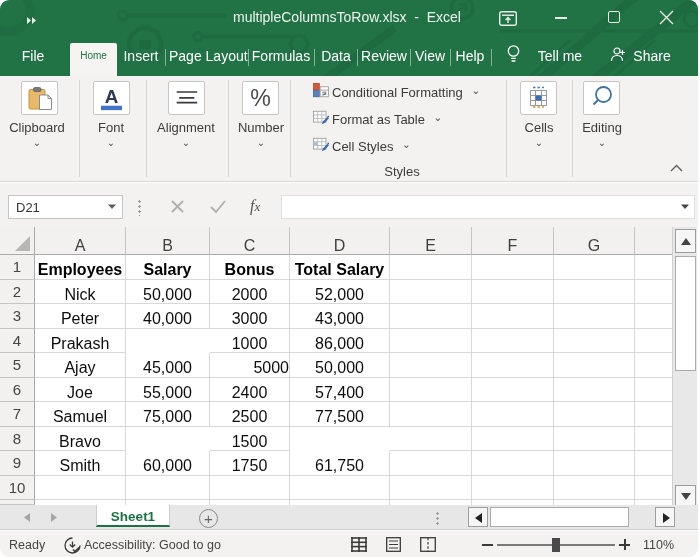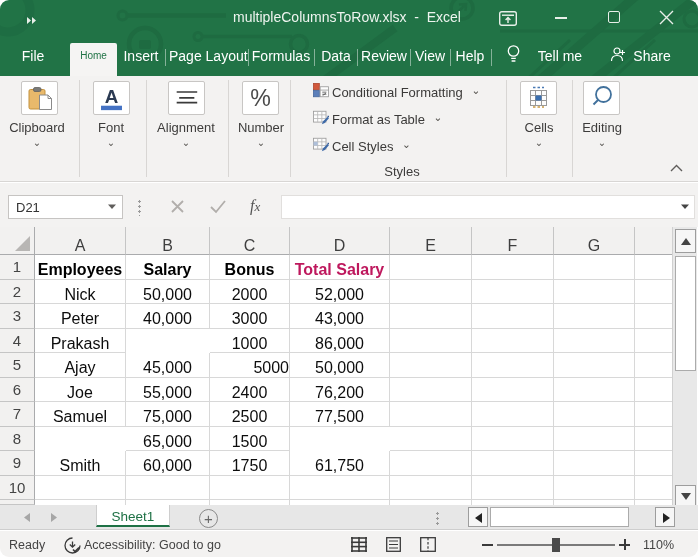--- a/index.html
+++ b/index.html
@@ -260,21 +260,21 @@
   <div class="hcell" style="left:290px;width:100px;">D</div>
   <div class="hcell" style="left:390px;width:82px;">E</div>
   <div class="hcell" style="left:472px;width:82px;">F</div>
   <div class="hcell" style="left:554px;width:81px;">G</div>
   <div class="hcell" style="left:635px;width:37px;border-right:none;"></div>
 
   <div class="rnum" style="top:28.0px;height:24.5px;line-height:23.5px;">1</div>
   <div class="cell" style="left:35px;top:28.0px;width:91px;height:24.5px;line-height:29px;font-weight:bold;color:#000;">Employees</div>
   <div class="cell" style="left:126px;top:28.0px;width:84px;height:24.5px;line-height:29px;font-weight:bold;color:#000;">Salary</div>
   <div class="cell" style="left:210px;top:28.0px;width:80px;height:24.5px;line-height:29px;font-weight:bold;color:#000;">Bonus</div>
-  <div class="cell" style="left:290px;top:28.0px;width:100px;height:24.5px;line-height:29px;font-weight:bold;color:#be185d;">Total Salary</div>
+  <div class="cell" style="left:290px;top:28.0px;width:100px;height:24.5px;line-height:29px;font-weight:bold;color:#000000;">Total Salary</div>
   <div class="cell" style="left:390px;top:28.0px;width:82px;height:24.5px;line-height:29px;"></div>
   <div class="cell" style="left:472px;top:28.0px;width:82px;height:24.5px;line-height:29px;"></div>
   <div class="cell" style="left:554px;top:28.0px;width:81px;height:24.5px;line-height:29px;"></div>
   <div class="cell" style="left:635px;top:28.0px;width:37px;height:24.5px;line-height:29px;border-right:none;"></div>
   <div class="rnum" style="top:52.5px;height:24.5px;line-height:23.5px;">2</div>
   <div class="cell" style="left:35px;top:52.5px;width:91px;height:24.5px;line-height:29px;">Nick</div>
   <div class="cell" style="left:126px;top:52.5px;width:84px;height:24.5px;line-height:29px;">50,000</div>
   <div class="cell" style="left:210px;top:52.5px;width:80px;height:24.5px;line-height:29px;">2000</div>
   <div class="cell" style="left:290px;top:52.5px;width:100px;height:24.5px;line-height:29px;">52,000</div>
   <div class="cell" style="left:390px;top:52.5px;width:82px;height:24.5px;line-height:29px;"></div>
@@ -304,36 +304,36 @@
   <div class="cell" style="left:210px;top:126.0px;width:80px;height:24.5px;line-height:29px;text-align:right;">5000</div>
   <div class="cell" style="left:290px;top:126.0px;width:100px;height:24.5px;line-height:29px;">50,000</div>
   <div class="cell" style="left:390px;top:126.0px;width:82px;height:24.5px;line-height:29px;"></div>
   <div class="cell" style="left:472px;top:126.0px;width:82px;height:24.5px;line-height:29px;"></div>
   <div class="cell" style="left:554px;top:126.0px;width:81px;height:24.5px;line-height:29px;"></div>
   <div class="cell" style="left:635px;top:126.0px;width:37px;height:24.5px;line-height:29px;border-right:none;"></div>
   <div class="rnum" style="top:150.5px;height:24.5px;line-height:23.5px;">6</div>
   <div class="cell" style="left:35px;top:150.5px;width:91px;height:24.5px;line-height:29px;">Joe</div>
   <div class="cell" style="left:126px;top:150.5px;width:84px;height:24.5px;line-height:29px;">55,000</div>
   <div class="cell" style="left:210px;top:150.5px;width:80px;height:24.5px;line-height:29px;">2400</div>
-  <div class="cell" style="left:290px;top:150.5px;width:100px;height:24.5px;line-height:29px;">76,200</div>
+  <div class="cell" style="left:290px;top:150.5px;width:100px;height:24.5px;line-height:29px;">57,400</div>
   <div class="cell" style="left:390px;top:150.5px;width:82px;height:24.5px;line-height:29px;"></div>
   <div class="cell" style="left:472px;top:150.5px;width:82px;height:24.5px;line-height:29px;"></div>
   <div class="cell" style="left:554px;top:150.5px;width:81px;height:24.5px;line-height:29px;"></div>
   <div class="cell" style="left:635px;top:150.5px;width:37px;height:24.5px;line-height:29px;border-right:none;"></div>
   <div class="rnum" style="top:175.0px;height:24.5px;line-height:23.5px;">7</div>
   <div class="cell" style="left:35px;top:175.0px;width:91px;height:24.5px;line-height:29px;">Samuel</div>
   <div class="cell" style="left:126px;top:175.0px;width:84px;height:24.5px;line-height:29px;">75,000</div>
   <div class="cell" style="left:210px;top:175.0px;width:80px;height:24.5px;line-height:29px;">2500</div>
   <div class="cell" style="left:290px;top:175.0px;width:100px;height:24.5px;line-height:29px;">77,500</div>
   <div class="cell" style="left:390px;top:175.0px;width:82px;height:24.5px;line-height:29px;"></div>
   <div class="cell" style="left:472px;top:175.0px;width:82px;height:24.5px;line-height:29px;"></div>
   <div class="cell" style="left:554px;top:175.0px;width:81px;height:24.5px;line-height:29px;"></div>
   <div class="cell" style="left:635px;top:175.0px;width:37px;height:24.5px;line-height:29px;border-right:none;"></div>
   <div class="rnum" style="top:199.5px;height:24.5px;line-height:23.5px;">8</div>
-  <div class="cell" style="left:126px;top:199.5px;width:84px;height:24.5px;line-height:29px;">65,000</div>
+  <div class="cell" style="left:35px;top:199.5px;width:91px;height:24.5px;line-height:29px;">Bravo</div>
   <div class="cell" style="left:210px;top:199.5px;width:80px;height:24.5px;line-height:29px;">1500</div>
   <div class="cell" style="left:390px;top:199.5px;width:82px;height:24.5px;line-height:29px;"></div>
   <div class="cell" style="left:472px;top:199.5px;width:82px;height:24.5px;line-height:29px;"></div>
   <div class="cell" style="left:554px;top:199.5px;width:81px;height:24.5px;line-height:29px;"></div>
   <div class="cell" style="left:635px;top:199.5px;width:37px;height:24.5px;line-height:29px;border-right:none;"></div>
   <div class="rnum" style="top:224.0px;height:24.5px;line-height:23.5px;">9</div>
   <div class="cell" style="left:35px;top:224.0px;width:91px;height:24.5px;line-height:29px;">Smith</div>
   <div class="cell" style="left:126px;top:224.0px;width:84px;height:24.5px;line-height:29px;">60,000</div>
   <div class="cell" style="left:210px;top:224.0px;width:80px;height:24.5px;line-height:29px;">1750</div>
   <div class="cell" style="left:290px;top:224.0px;width:100px;height:24.5px;line-height:29px;">61,750</div>
@@ -376,21 +376,21 @@
 </div>
 
 <div id="tabbar">
   <svg class="abs" style="left:23px;top:8px" width="8" height="9" viewBox="0 0 8 9">
         <path d="M7,0 L1,4.5 L7,9 Z" fill="#a6a6a6"></path>
       </svg>
   <svg class="abs" style="left:50px;top:8px" width="8" height="9" viewBox="0 0 8 9">
         <path d="M1,0 L7,4.5 L1,9 Z" fill="#a6a6a6"></path>
       </svg>
   <div class="abs" style="left:96px;top:0;width:74px;height:22px;background:#fff;border-bottom:2px solid #1e7145;border-left:1px solid #cecece;border-right:1px solid #cecece;"></div>
-  <div class="abs" style="left:96px;top:4px;width:74px;text-align:center;font-size:13.5px;font-weight:normal;color:#1e7145;">Sheet1</div>
+  <div class="abs" style="left:96px;top:4px;width:74px;text-align:center;font-size:13.5px;font-weight:bold;color:#1e7145;">Sheet1</div>
   <div class="abs" style="left:199px;top:4px;width:19px;height:19px;border:1px solid #8a8a8a;border-radius:50%;"></div>
   <div class="abs" style="left:199px;top:4.5px;width:19px;text-align:center;font-size:15px;color:#666;">+</div>
   <div class="abs" style="left:436px;top:6px;width:3px;height:14px;background-image:radial-gradient(circle, #9a9a9a 1.1px, transparent 1.3px);background-size:3px 5px;"></div>
   <div class="sbtn" style="left:468px;top:2px;width:20px;height:20px;">
     <svg class="abs" style="left:6px;top:5px" width="7" height="10" viewBox="0 0 7 10">
           <path d="M7,0 L0,5 L7,10 Z" fill="#222"></path>
         </svg>
   </div>
   <div class="abs" style="left:490px;top:2px;width:139px;height:20px;background:#fff;border:1px solid #ababab;"></div>
   <div class="sbtn" style="left:655px;top:2px;width:20px;height:20px;">

